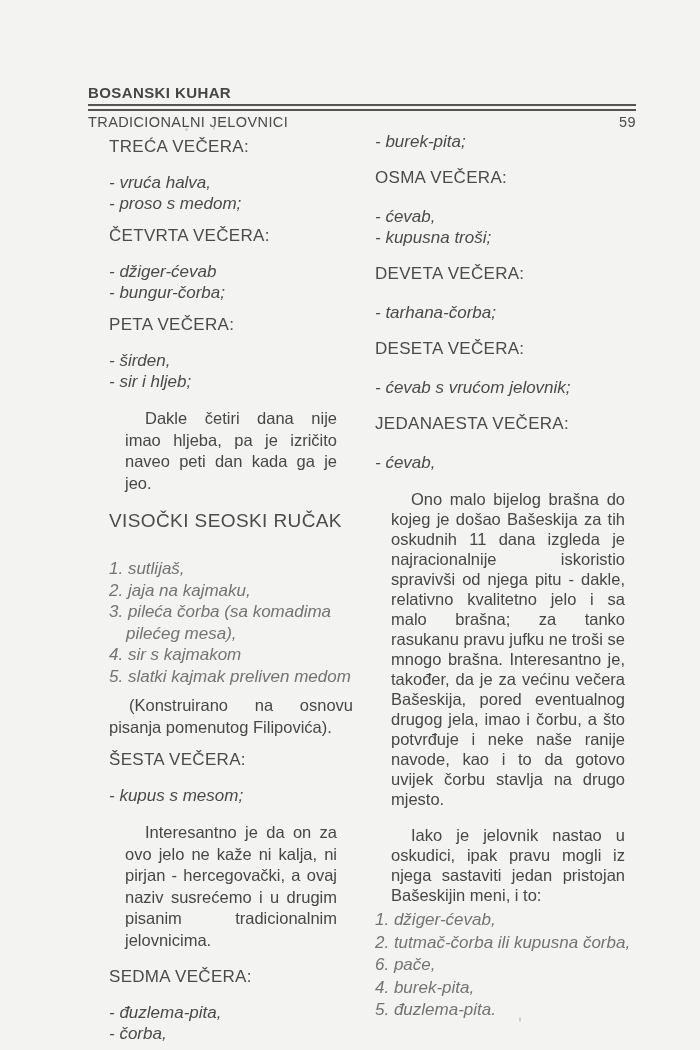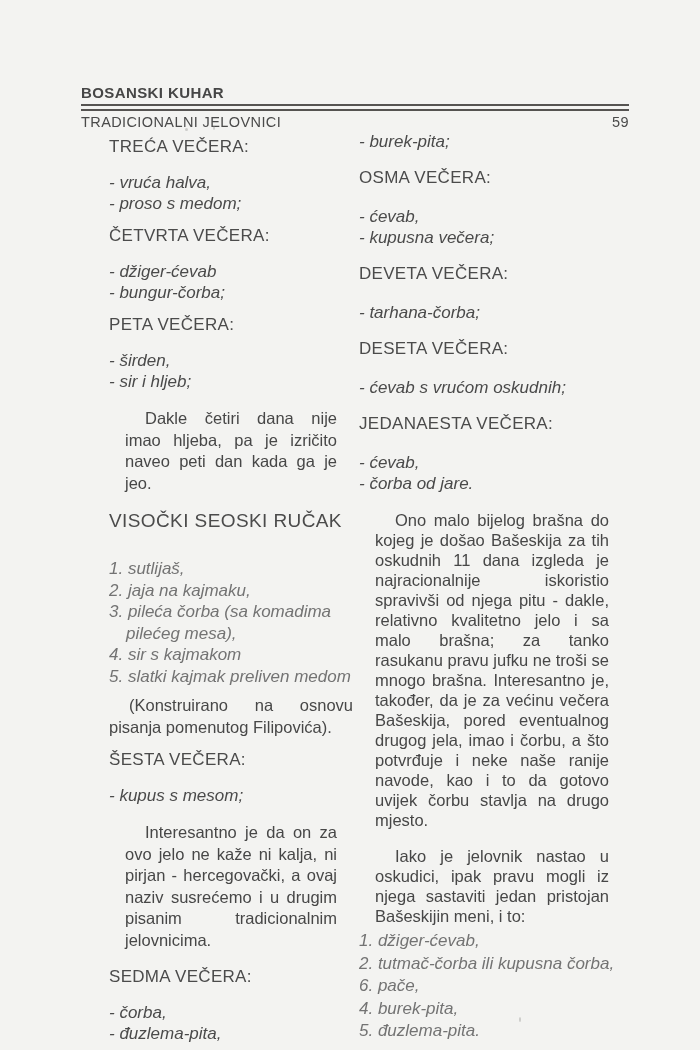--- a/index.html
+++ b/index.html
@@ -5,39 +5,39 @@
   html,body{margin:0;padding:0;}
   .page{
     position:relative;
     width:700px;height:1050px;
     background:#f3f3f1;
     color:#474747;
     font-family:"Liberation Sans", sans-serif;
     overflow:hidden;
   }
   
-  .header{position:absolute;left:81px;top:84px;width:548px;}
+  .header{position:absolute;left:88px;top:84px;width:548px;}
   .book-title{
     font-size:15px;font-weight:bold;letter-spacing:.4px;color:#464646;
     padding-bottom:3px;
   }
   .double-rule{
     height:3px;
     border-top:2px solid #555351;
     border-bottom:2px solid #555351;
   }
   .section-row{
     display:flex;justify-content:space-between;align-items:flex-end;
     padding-top:3px;
     font-size:14.5px;letter-spacing:.4px;color:#4a4a4a;
   }
   
   .col{position:absolute;top:131px;}
   .col-left{left:109px;width:244px;}
-  .col-right{left:359px;width:266px;}
+  .col-right{left:375px;width:266px;}
   .vh{ 
     font-size:17px;font-weight:400;letter-spacing:.3px;line-height:20px;
     color:#4b4b4b;margin:12px 0 15px;
   }
   .col-left .vh.first{margin-top:6px;}
   .col-right .vh{margin:16px 0 18px;}
   .dishes{margin:0 0 12px;}
   .col-right .dishes{margin-bottom:14px;}
   .dish{font-style:italic;font-size:17px;line-height:21px;color:#4a4a4a;}
   .para{
@@ -106,50 +106,49 @@
 
     <div class="vh">ŠESTA VEČERA:</div>
     <div class="dishes">
       <div class="dish">- kupus s mesom;</div>
     </div>
 
     <p class="para">Interesantno je da on za ovo jelo ne kaže ni kalja, ni pirjan - hercegovački, a ovaj naziv susrećemo i u drugim pisanim tradicionalnim jelovnicima.</p>
 
     <div class="vh">SEDMA VEČERA:</div>
     <div class="dishes">
+      <div class="dish">- đuzlema-pita,</div>
       <div class="dish">- čorba,</div>
-      <div class="dish">- đuzlema-pita,</div>
     </div>
   </div>
 
   <div class="col col-right">
     <div class="dishes">
       <div class="dish">- burek-pita;</div>
     </div>
 
     <div class="vh">OSMA VEČERA:</div>
     <div class="dishes">
       <div class="dish">- ćevab,</div>
-      <div class="dish">- kupusna večera;</div>
+      <div class="dish">- kupusna troši;</div>
     </div>
 
     <div class="vh">DEVETA VEČERA:</div>
     <div class="dishes">
       <div class="dish">- tarhana-čorba;</div>
     </div>
 
     <div class="vh">DESETA VEČERA:</div>
     <div class="dishes">
-      <div class="dish">- ćevab s vrućom oskudnih;</div>
+      <div class="dish">- ćevab s vrućom jelovnik;</div>
     </div>
 
     <div class="vh">JEDANAESTA VEČERA:</div>
     <div class="dishes">
       <div class="dish">- ćevab,</div>
-      <div class="dish">- čorba od jare.</div>
     </div>
 
     <p class="para">Ono malo bijelog brašna do kojeg je došao Bašeskija za tih oskudnih 11 dana izgleda je najracionalnije iskoristio spravivši od njega pitu - dakle, relativno kvalitetno jelo i sa malo brašna; za tanko rasukanu pravu jufku ne troši se mnogo brašna. Interesantno je, također, da je za većinu večera Bašeskija, pored eventualnog drugog jela, imao i čorbu, a što potvrđuje i neke naše ranije navode, kao i to da gotovo uvijek čorbu stavlja na drugo mjesto.</p>
 
     <p class="para last">Iako je jelovnik nastao u oskudici, ipak pravu mogli iz njega sastaviti jedan pristojan Bašeskijin meni, i to:</p>
 
     <div class="menu">
       <div class="mi">1. džiger-ćevab,</div>
       <div class="mi">2. tutmač-čorba ili kupusna čorba,</div>
       <div class="mi">6. pače,</div>

